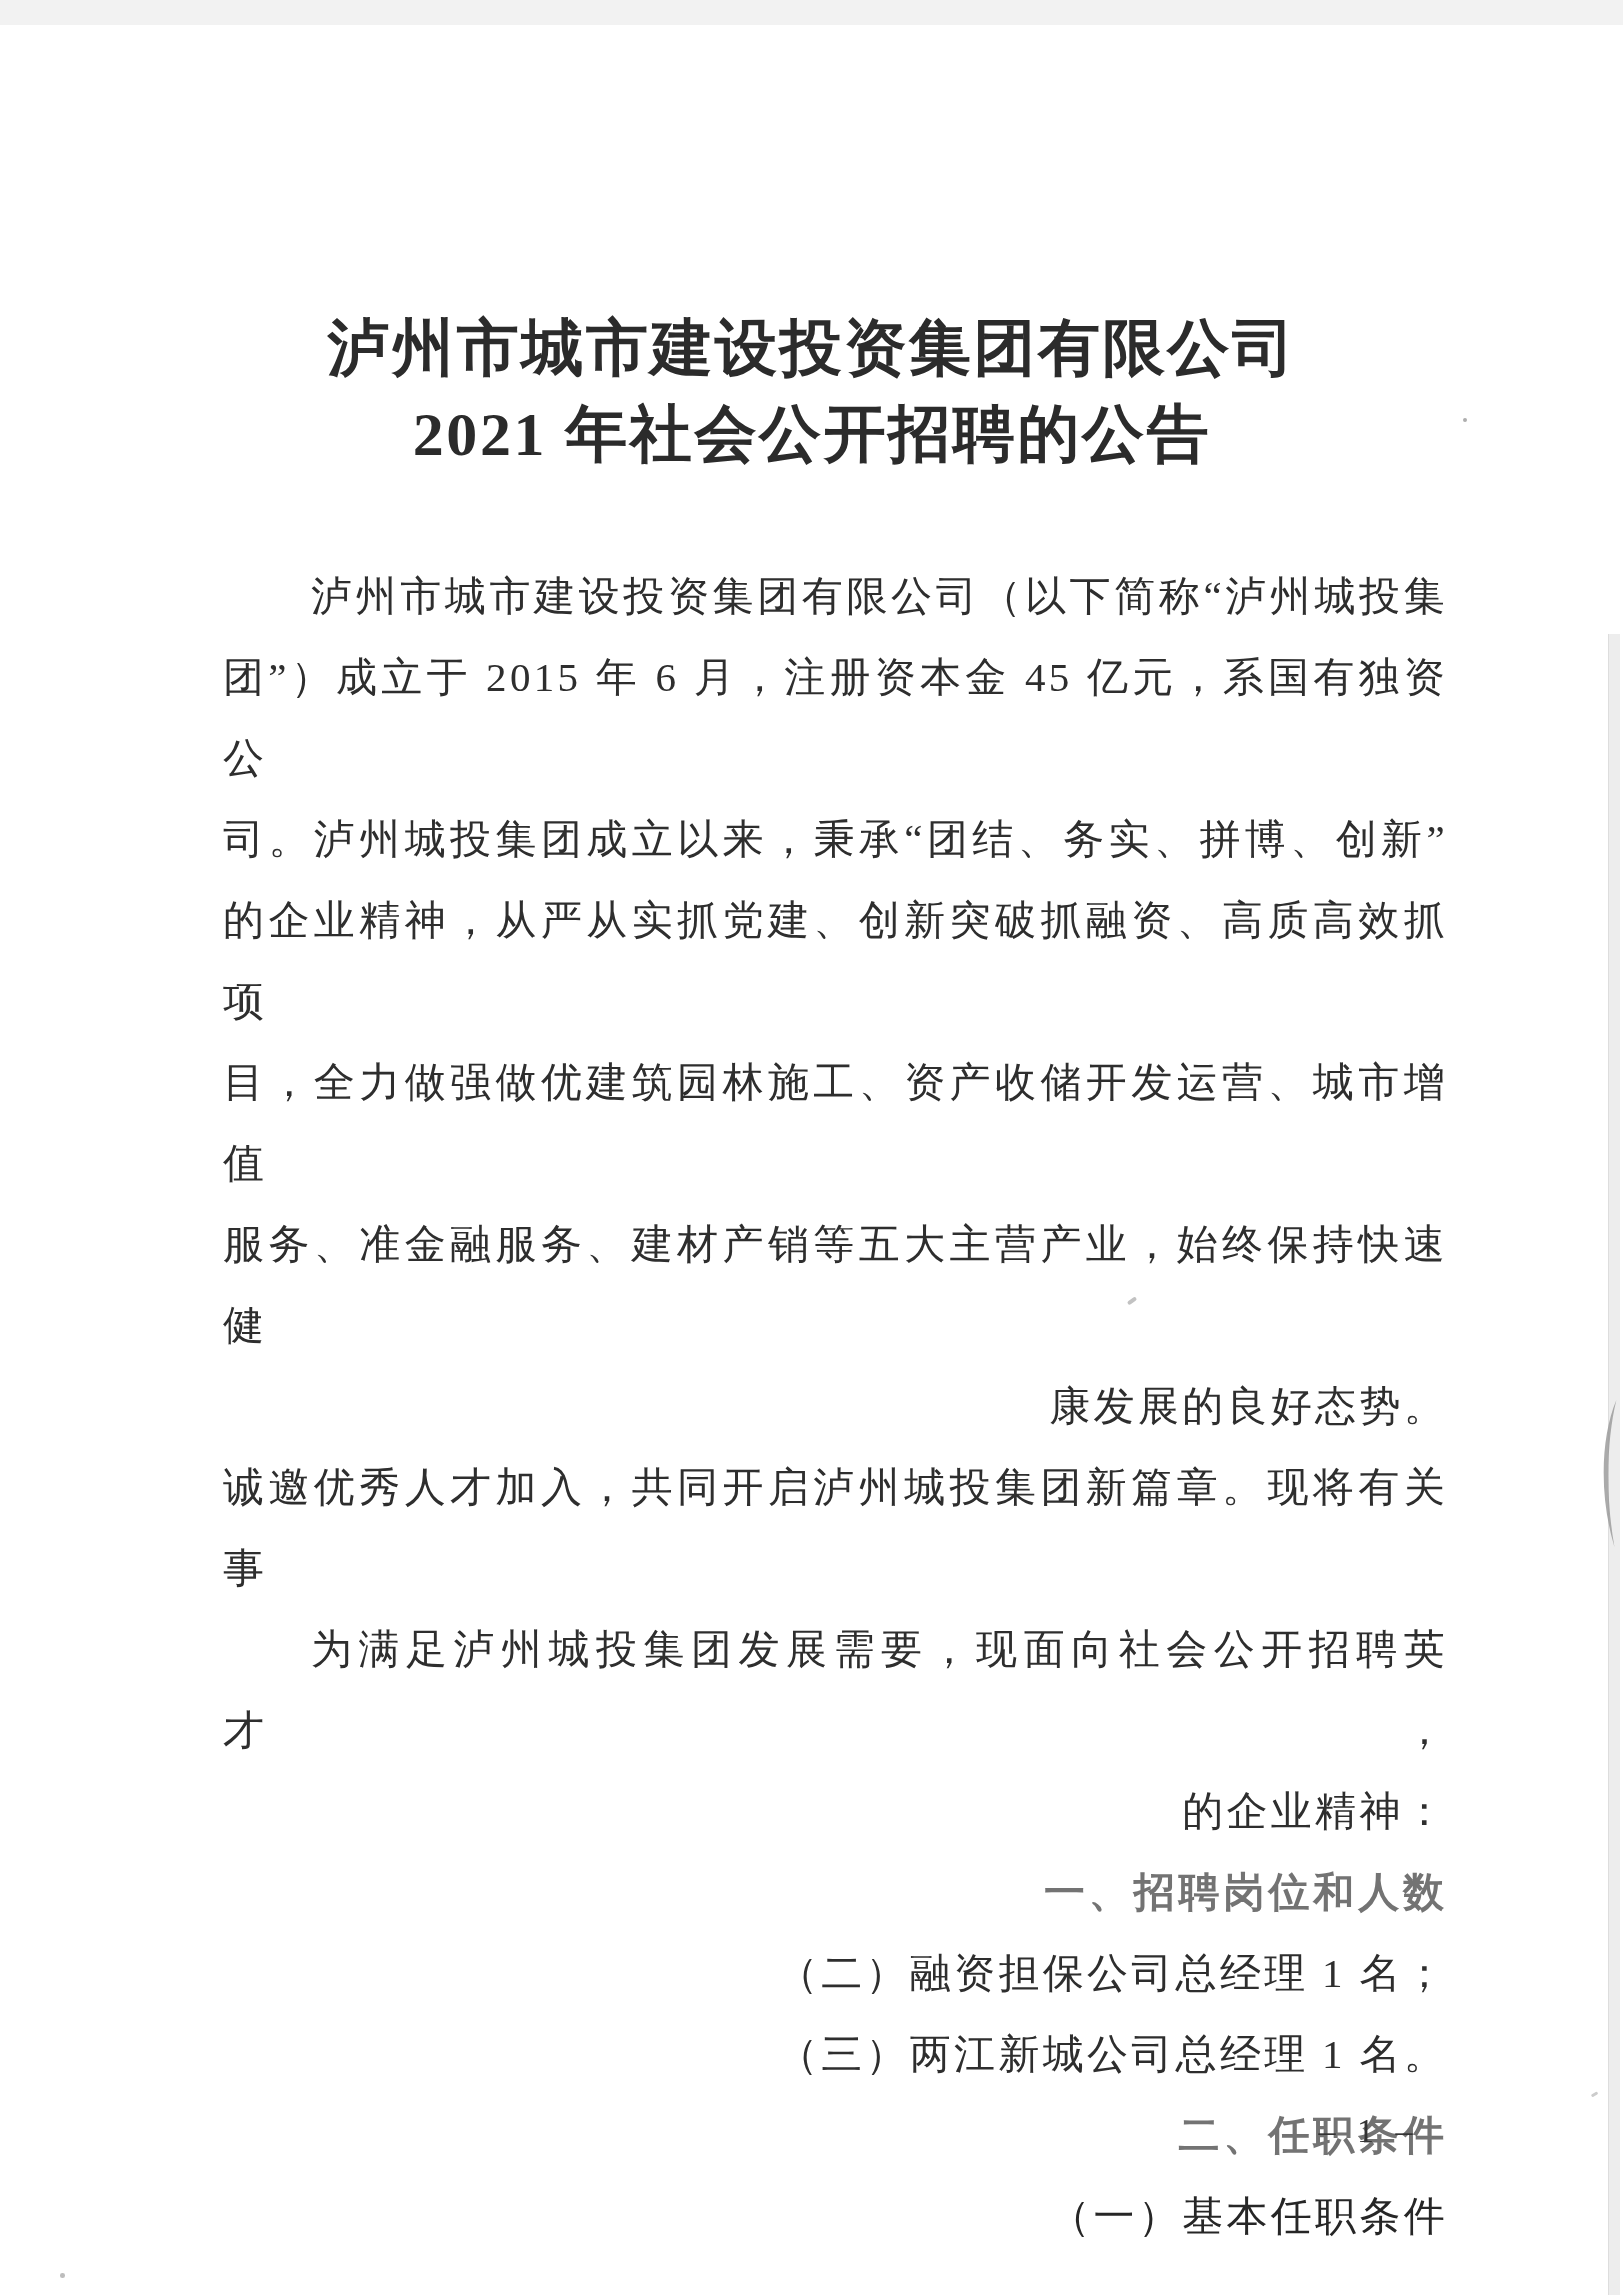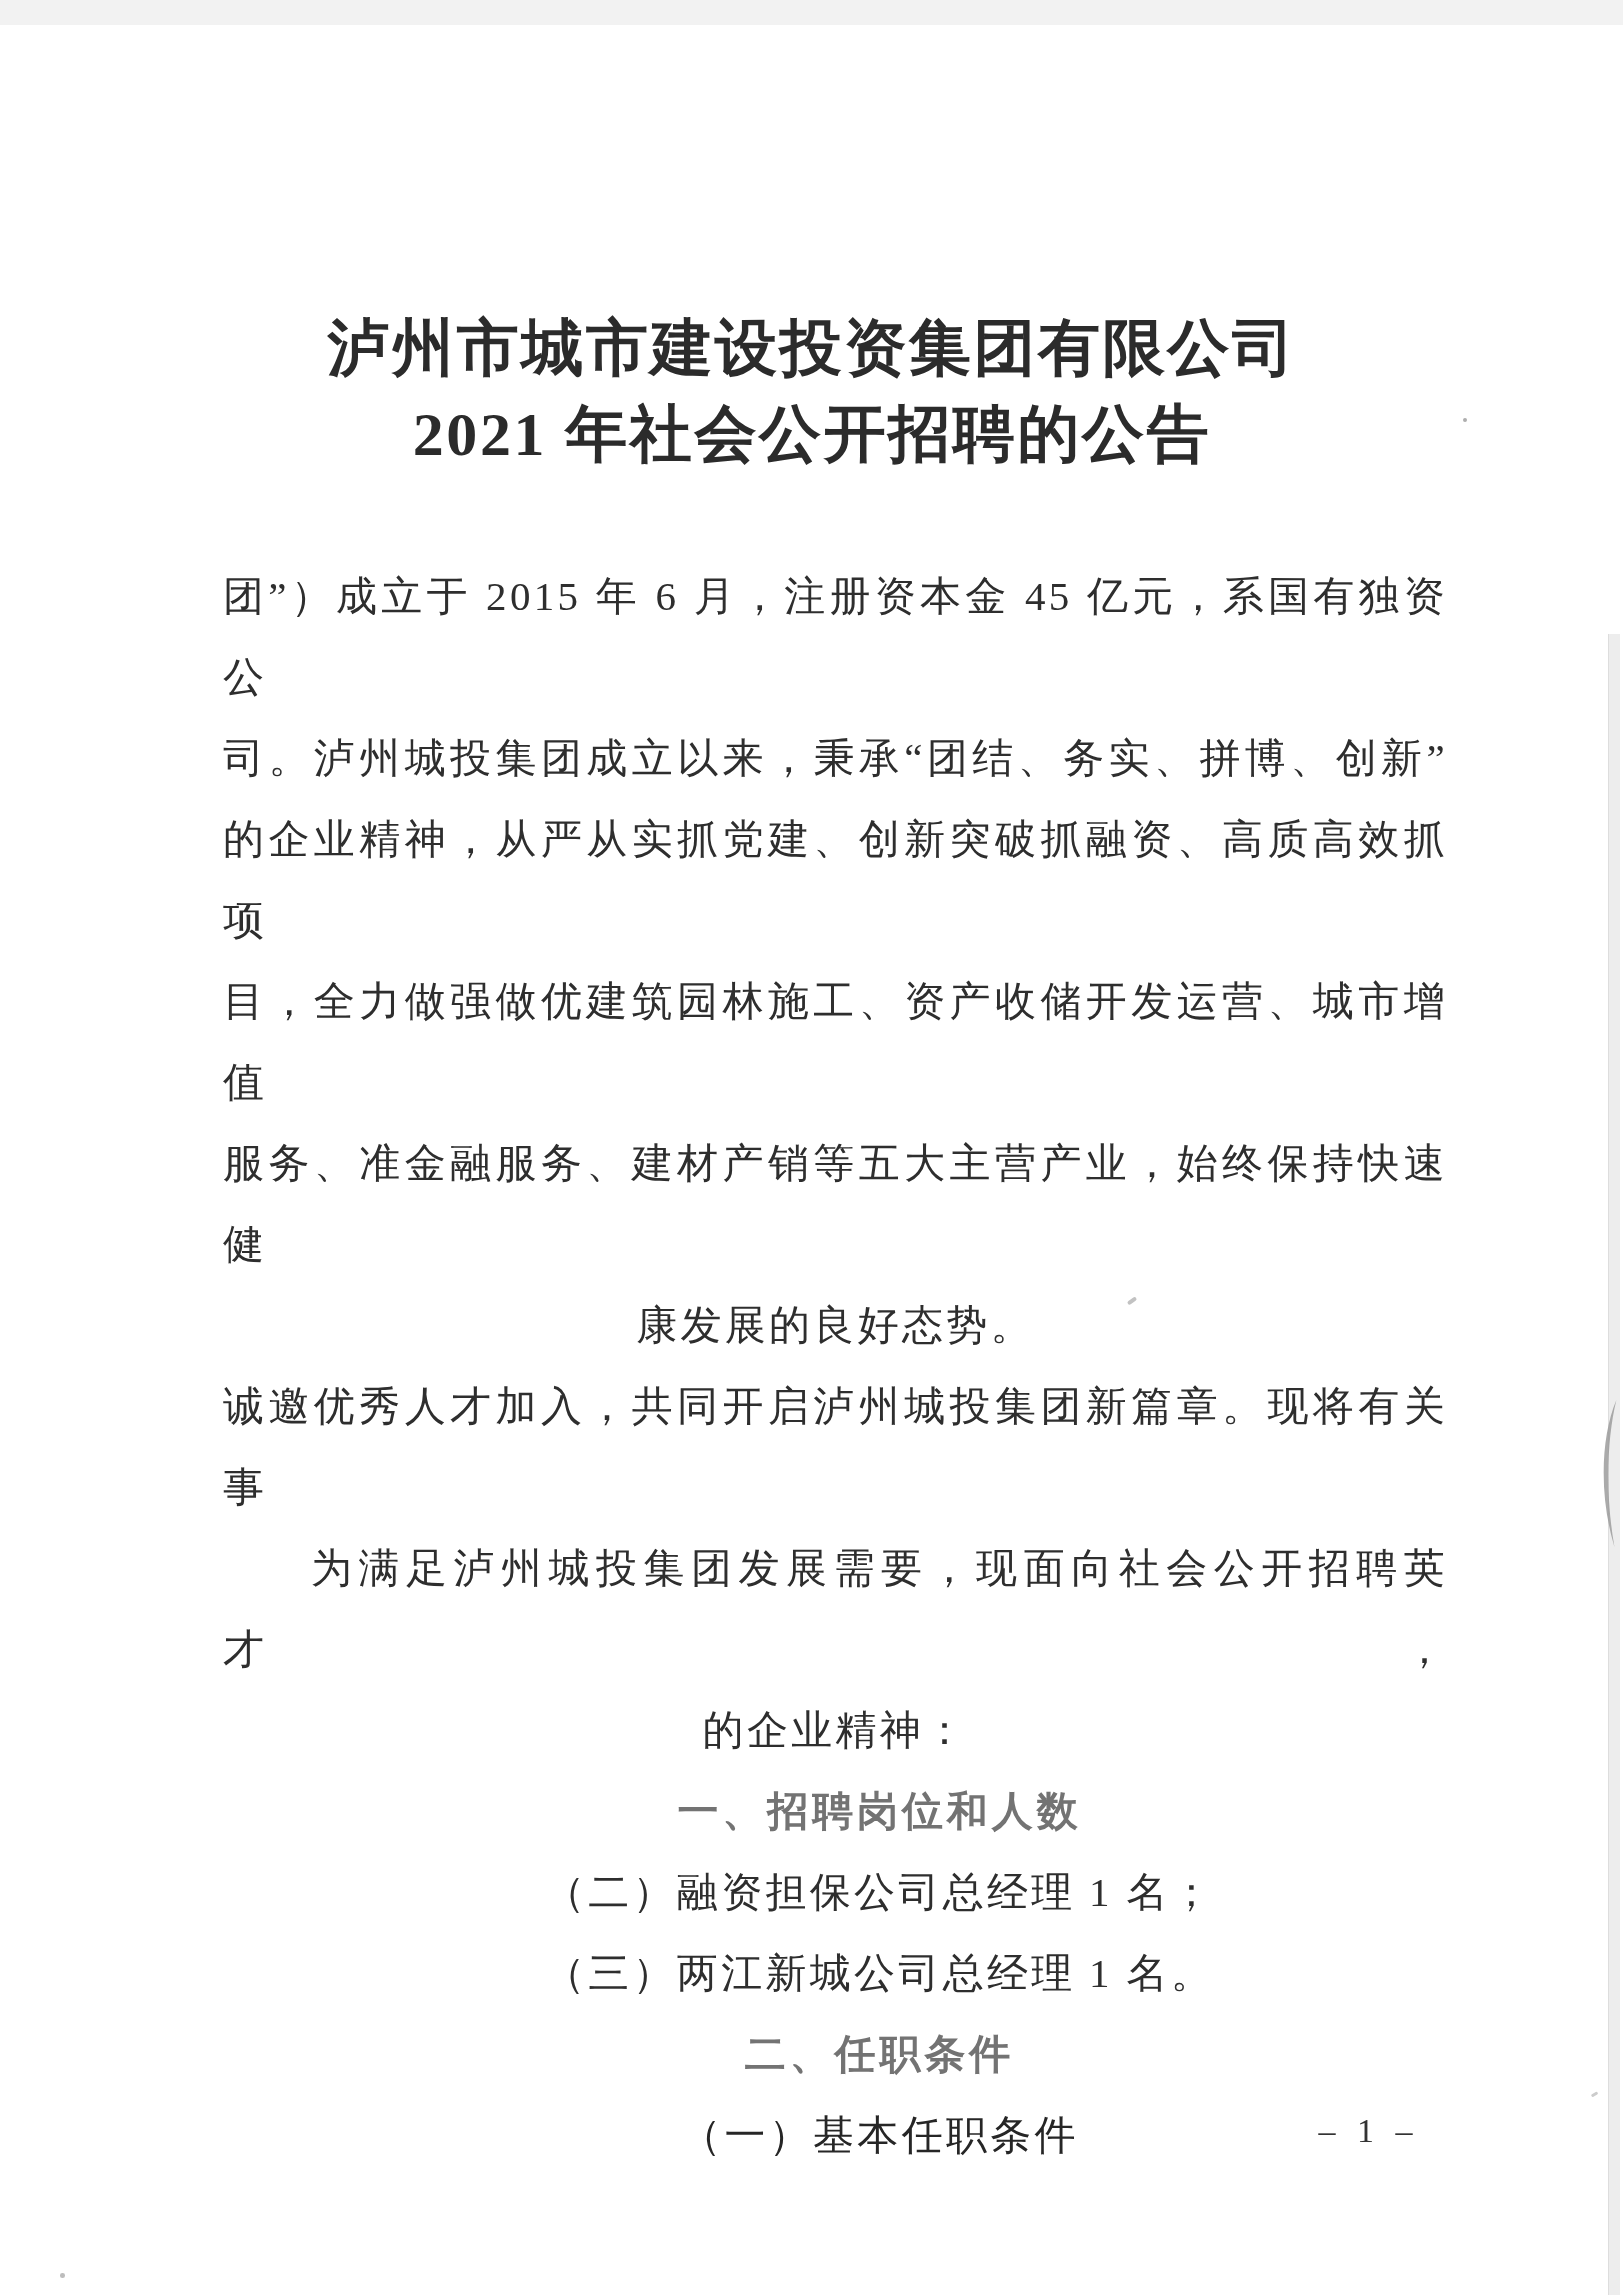--- a/index.html
+++ b/index.html
@@ -33,21 +33,21 @@
   
   .content{
     position:absolute;
     top:531px;left:223px;width:1225px;
     color:#2e2e2e;
   }
   .line{
     font-size:41px;
     line-height:81px;
     letter-spacing:3.3px;
-    text-align:center;
+    text-align:right;
     white-space:normal;
   }
   .line.fill{
     text-align:justify;
     text-align-last:justify;
   }
   .line.indent{
     text-indent:88px;
   }
   .line.heading{
@@ -100,20 +100,21 @@
 <body>
 
 <div class="page" style="background: rgb(255, 255, 255);">
 
   <div class="title-block" style="color: rgb(43, 43, 43);">
     <div class="title-line">泸州市城市建设投资集团有限公司</div>
     <div class="title-line">2021 年社会公开招聘的公告</div>
   </div>
 
   <div class="content" id="doc-lines" style="color: rgb(46, 46, 46);">
+      <div class="line indent fill">泸州市城市建设投资集团有限公司（以下简称“泸州城投集</div>
       <div class="line fill">团”）成立于 2015 年 6 月，注册资本金 45 亿元，系国有独资公</div>
       <div class="line fill">司。泸州城投集团成立以来，秉承“团结、务实、拼博、创新”</div>
       <div class="line fill">的企业精神，从严从实抓党建、创新突破抓融资、高质高效抓项</div>
       <div class="line fill">目，全力做强做优建筑园林施工、资产收储开发运营、城市增值</div>
       <div class="line fill">服务、准金融服务、建材产销等五大主营产业，始终保持快速健</div>
       <div class="line">康发展的良好态势。</div>
       <div class="line fill">诚邀优秀人才加入，共同开启泸州城投集团新篇章。现将有关事</div>
       <div class="line indent fill">为满足泸州城投集团发展需要，现面向社会公开招聘英才，</div>
       <div class="line">的企业精神：</div>
       <div class="line heading indent">一、招聘岗位和人数</div>

